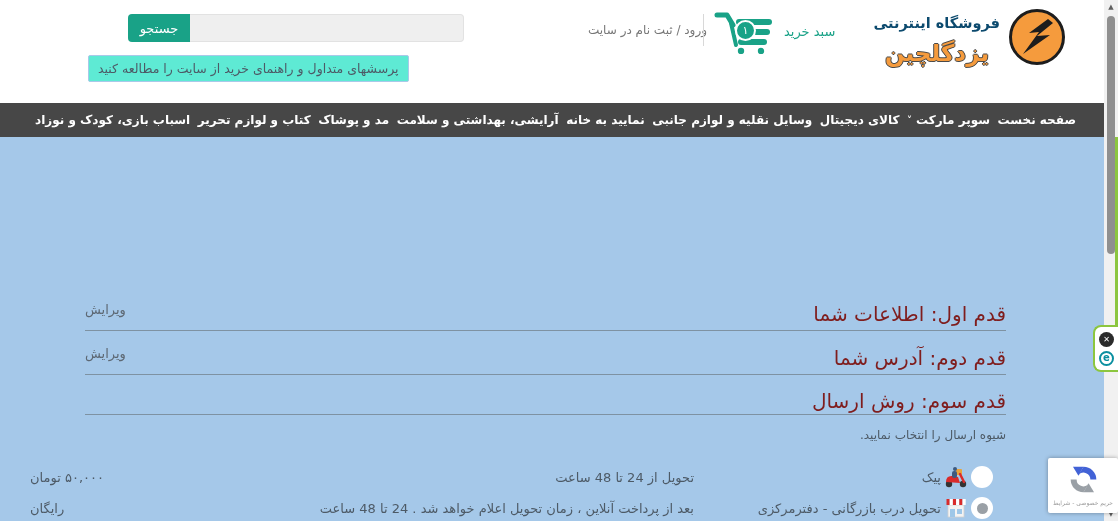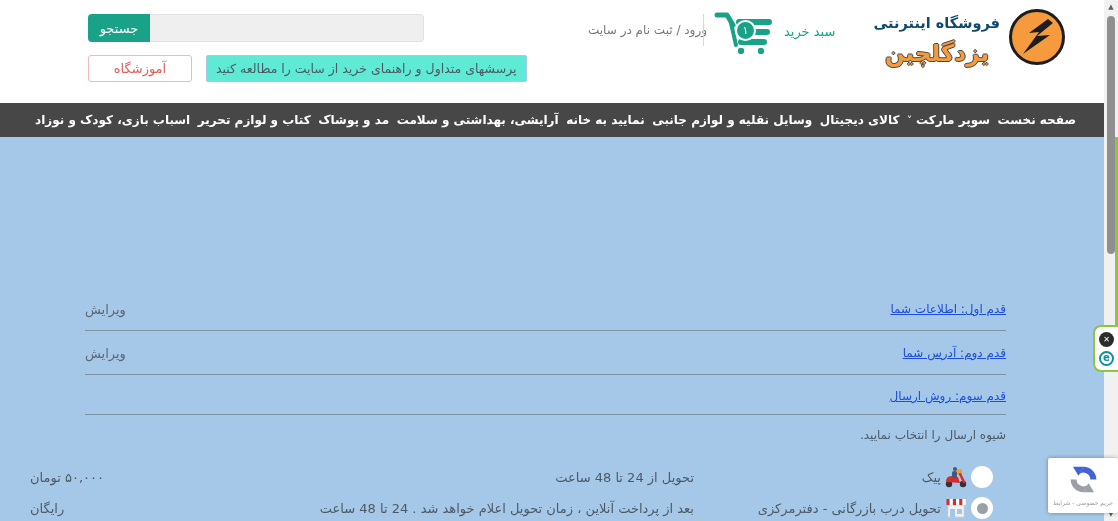--- a/index.html
+++ b/index.html
@@ -11,20 +11,21 @@
   .page { position:relative; width:1118px; height:521px; overflow:hidden; }
 
   
   .header { position:absolute; top:0; left:0; width:1118px; height:103px; background:#ffffff; }
 
   .search-row { position:absolute; left:88px; top:14px; display:flex; direction:ltr; }
   .btn-search {
     width:62px; height:28px; background:#19a287; color:#fff; border:none;
     border-radius:4px 0 0 4px; font-size:13px; cursor:pointer;
     font-family:inherit;
+    margin-left:40px;
   }
   .search-input {
     width:274px; height:28px; background:#efefef; border:1px solid #e2e2e2;
     border-left:none; border-radius:0 4px 4px 0; outline:none; padding:0 8px;
     font-family:inherit; direction:rtl;
   }
   .links-row { position:absolute; left:88px; top:55px; display:flex; direction:ltr; gap:14px; }
   .btn-school {
     width:104px; height:27px; background:#fff; border:1px solid #f3b9b9; color:#e05c5c;
     border-radius:3px; font-size:13px; cursor:pointer; font-family:inherit;
@@ -63,21 +64,21 @@
   .nav-item { color:#fff; font-size:12px; font-weight:bold; white-space:nowrap; cursor:pointer; }
   .nav-caret { font-size:10px; margin-right:4px; color:#fff; }
 
   
   .main { position:absolute; top:137px; left:0; width:1104px; height:384px; background:#a5c8e9; }
 
   .step {
     position:absolute; left:85px; right:98px; border-bottom:1px solid #7e92a2;
     display:flex; justify-content:space-between; align-items:flex-start;
   }
-  .step-title { font-size:12px; color:#1d4ed8; white-space:nowrap;text-decoration:underline; }
+  .step-title { font-size:20px; color:#7f1d1d; white-space:nowrap; }
   .edit-link { font-size:13px; color:#5d6873; white-space:nowrap; cursor:pointer; }
 
   .ship-prompt { position:absolute; right:98px; top:291px; font-size:12px; color:#4d5a66; }
 
   .ship-row { position:absolute; left:30px; right:111px; height:26px; display:flex; align-items:center; }
   .cell-option { position:absolute; right:0; display:flex; align-items:center; gap:2px; }
   .radio {
     width:22px; height:22px; border-radius:50%; background:#fff; flex:0 0 auto;
     display:flex; align-items:center; justify-content:center; cursor:pointer;
   }
@@ -126,21 +127,20 @@
 <div class="page">
 
   <header class="header">
 
     <div class="search-row">
       <button class="btn-search">جستجو</button>
       <input class="search-input" value="" style="">
     </div>
 
     <div class="links-row">
-      <button class="btn-school">آموزشگاه</button>
       <button class="btn-faq">پرسشهای متداول و راهنمای خرید از سایت را مطالعه کنید</button>
     </div>
 
     <div class="auth-link">ورود / ثبت نام در سایت</div>
     <div class="header-divider"></div>
 
     <div class="cart-area">
       <div class="cart-icon-wrap">
         <svg width="66" height="45" viewBox="0 0 66 45">
           <path d="M5 6 h10 l6 10" stroke="#19a287" stroke-width="5" fill="none" stroke-linecap="round" stroke-linejoin="round"></path>

